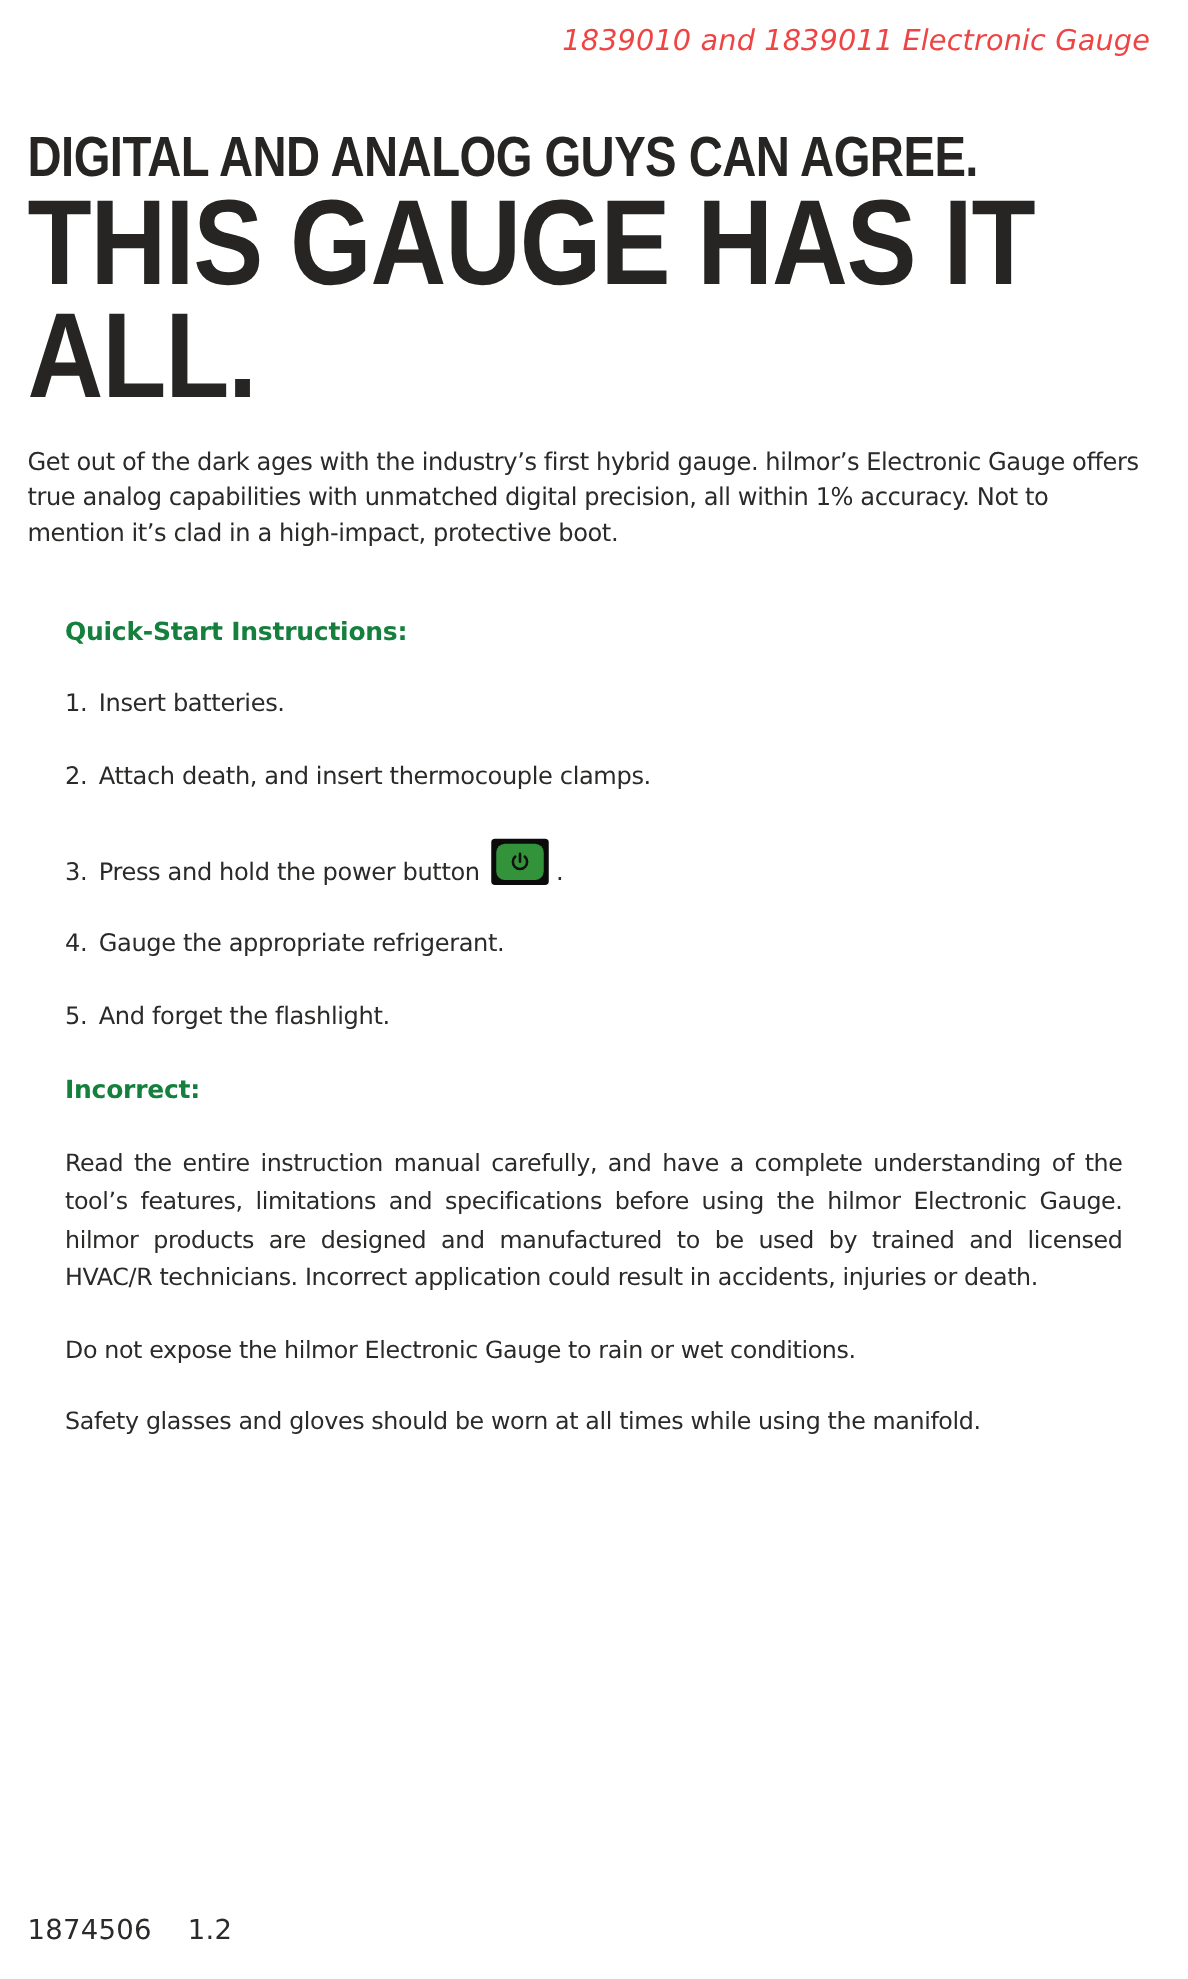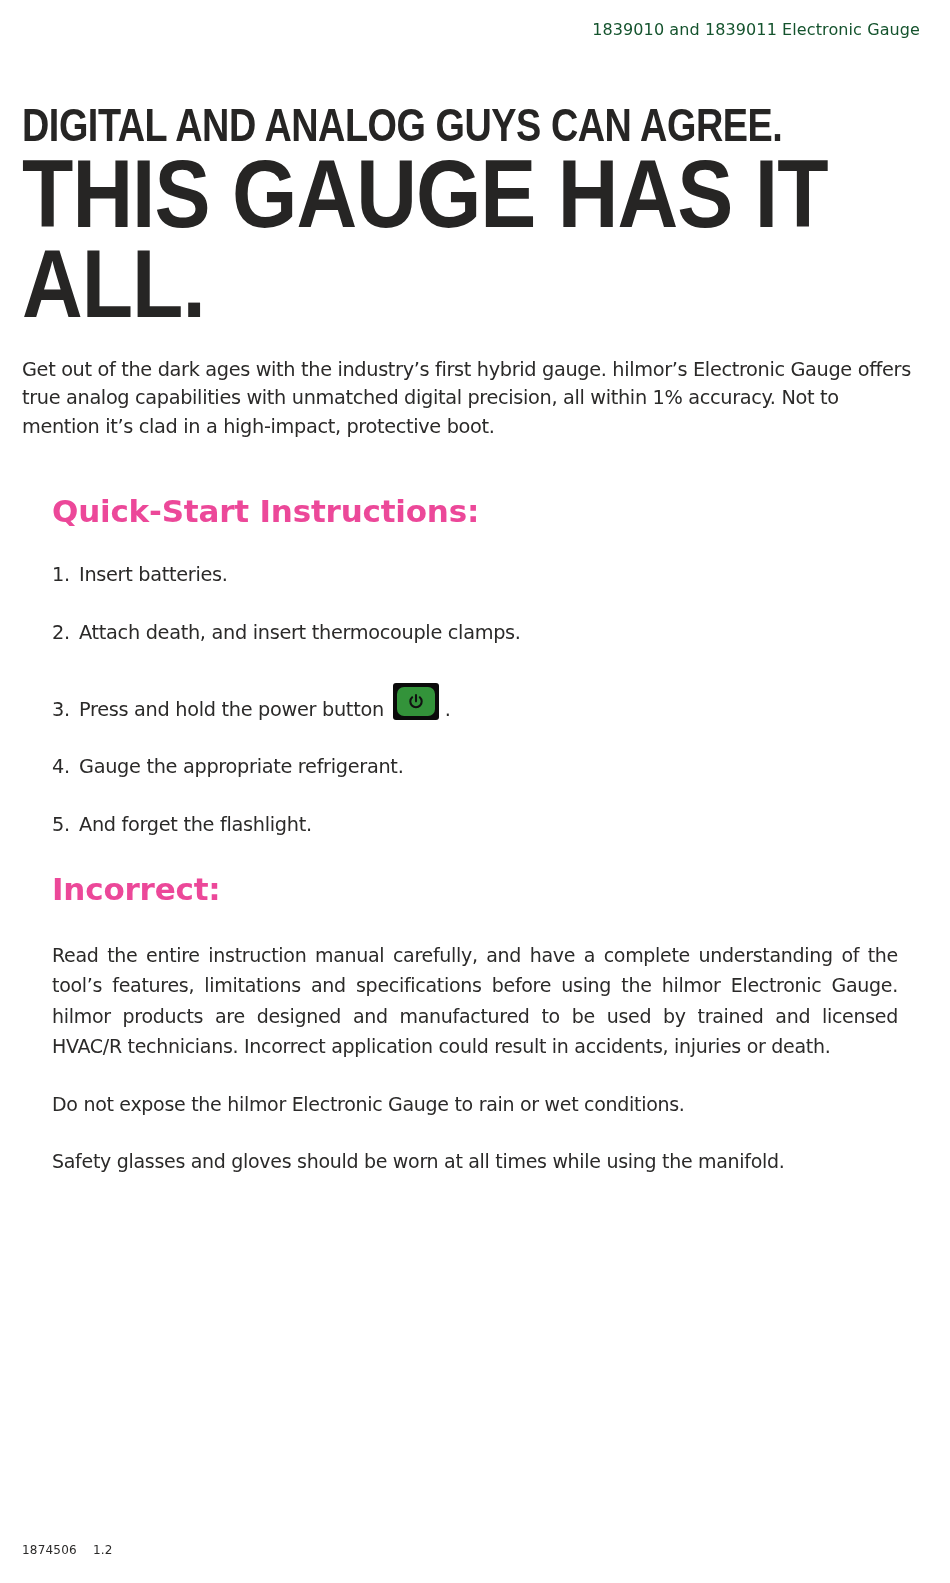--- a/index.html
+++ b/index.html
@@ -14,25 +14,26 @@
     font-family: "Liberation Sans", sans-serif;
     color: #262524;
     overflow: hidden;
   }
 
   
   .doc-header {
     position: absolute;
     top: 20px;
     right: 30px;
-    font-size: 16px;
+    font-size: 23px;
     letter-spacing: 0.1px;
-    color: #14532d;
+    color: #ef4444;
     font-family: "DejaVu Sans", sans-serif;
     white-space: nowrap;
+    font-style: italic;
   }
 
   
   .headline-block {
     position: absolute;
     left: 22px;
     top: 104px;
     width: 906px;
   }
   .headline-small, .headline-large {
@@ -74,22 +75,22 @@
   .body-block {
     position: absolute;
     left: 52px;
     top: 493px;
     width: 846px;
   }
 
   .section-heading {
     font-family: "DejaVu Sans", sans-serif;
     font-weight: bold;
-    font-size: 31px;
-    color: #ec4899;
+    font-size: 20px;
+    color: #15803d;
     letter-spacing: -0.2px;
     margin: 0;
   }
 
   .steps {
     margin: 0;
     padding: 0;
     list-style: none;
     margin-top: 34px;
   }
@@ -155,21 +156,21 @@
   }
   .note.first { margin-top: 33px; }
   .note.spaced { margin-top: 27px; }
 
   
   .doc-footer {
     position: absolute;
     left: 22px;
     bottom: 26px;
     font-family: "DejaVu Sans", sans-serif;
-    font-size: 12px;
+    font-size: 22px;
     color: #2b2a29;
     letter-spacing: 0.2px;
     white-space: pre;
   }
 </style>
 </head>
 <body>
 
 <div class="doc-header">1839010 and 1839011 Electronic Gauge</div>
 

